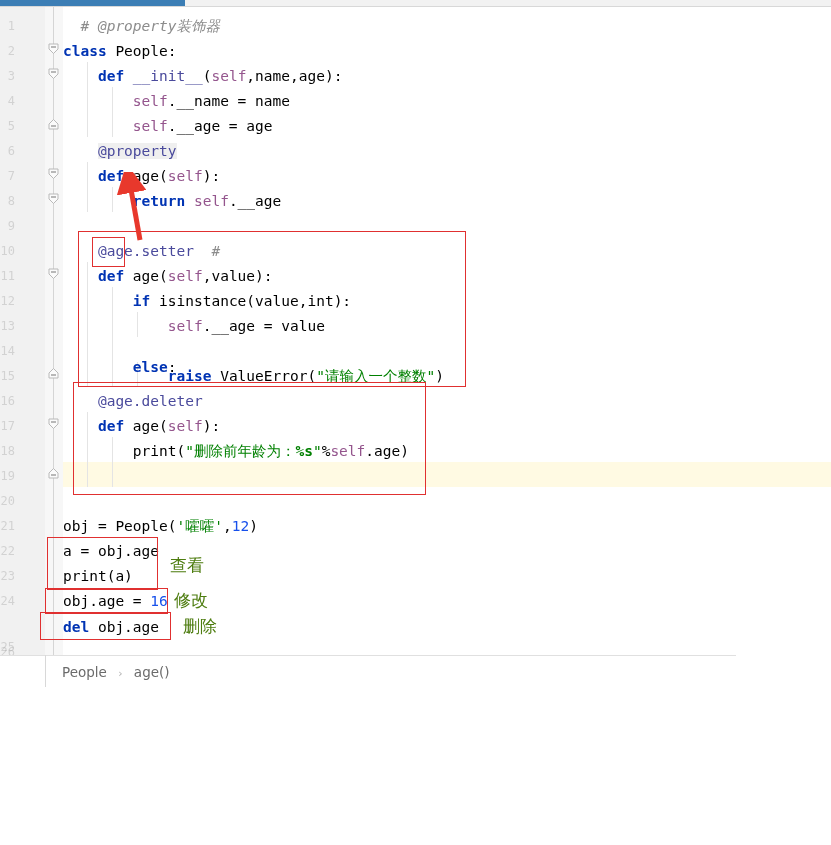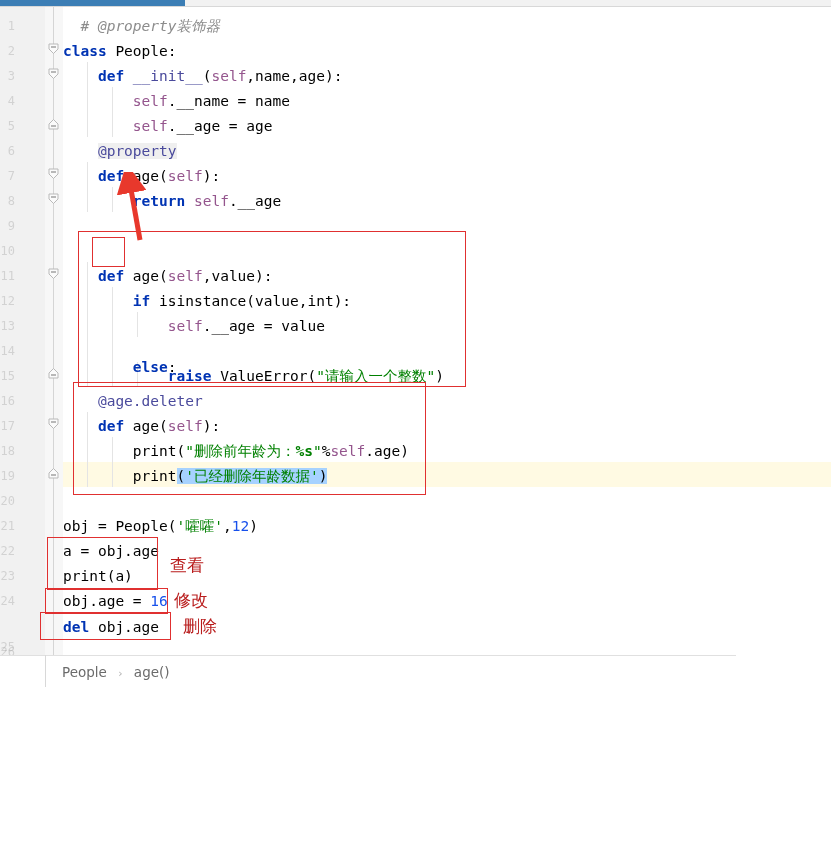--- a/index.html
+++ b/index.html
@@ -66,21 +66,21 @@
   .plain{color:#000000;}
   .sel{background:#a6d2ff;}
   .decu-bg{background:#efefef;}
 
   
   .rbox{
     position:absolute;border:1px solid #e03030;box-sizing:border-box;
     pointer-events:none;
   }
   .rlabel{
-    position:absolute;color:#b91c1c;font-size:17px;
+    position:absolute;color:#4d7c0f;font-size:17px;
     font-family:"DejaVu Sans","Liberation Sans",sans-serif;
     white-space:nowrap;
   }
   #arrow{position:absolute;left:110px;top:165px;pointer-events:none;}
 
   
   #breadcrumb{
     position:absolute;left:0;top:655px;width:736px;height:32px;
     background:#ffffff;border-top:1px solid #e0e0e0;border-bottom:1px solid #d4d4d4;
   }
@@ -206,29 +206,29 @@
     <div class="indentguide" style="left:49px;top:430px;height:50px;"></div>
 
     <div class="cline" style="top:7px;"><span class="cmt">  # @property装饰器</span></div>
     <div class="cline" style="top:32px;"><span class="kw">class</span><span class="plain"> People:</span></div>
     <div class="cline" style="top:57px;"><span class="plain">    </span><span class="kw">def</span><span class="plain"> </span><span class="decu">__init__</span><span class="plain">(</span><span class="self">self</span><span class="plain">,name,age):</span></div>
     <div class="cline" style="top:82px;"><span class="plain">        </span><span class="self">self</span><span class="plain">.__name = name</span></div>
     <div class="cline" style="top:107px;"><span class="plain">        </span><span class="self">self</span><span class="plain">.__age = age</span></div>
     <div class="cline" style="top:132px;"><span class="plain">    </span><span class="decu decu-bg">@property</span></div>
     <div class="cline" style="top:157px;"><span class="plain">    </span><span class="kw">def</span><span class="plain"> age(</span><span class="self">self</span><span class="plain">):</span></div>
     <div class="cline" style="top:182px;"><span class="plain">        </span><span class="kw">return</span><span class="plain"> </span><span class="self">self</span><span class="plain">.__age</span></div>
+    <div class="cline" style="top:232px;"><span class="plain">    </span><span class="decu">@age.setter</span><span class="plain">  </span><span class="cmt">#</span></div>
     <div class="cline" style="top:257px;"><span class="plain">    </span><span class="kw">def</span><span class="plain"> age(</span><span class="self">self</span><span class="plain">,value):</span></div>
     <div class="cline" style="top:282px;"><span class="plain">        </span><span class="kw">if</span><span class="plain"> isinstance(value,int):</span></div>
     <div class="cline" style="top:307px;"><span class="plain">            </span><span class="self">self</span><span class="plain">.__age = value</span></div>
     <div class="cline" style="top:348px;"><span class="plain">        </span><span class="kw">else</span><span class="plain">:</span></div>
     <div class="cline" style="top:357px;"><span class="plain">            </span><span class="kw">raise</span><span class="plain"> ValueError(</span><span class="str">"请输入一个整数"</span><span class="plain">)</span></div>
     <div class="cline" style="top:382px;"><span class="plain">    </span><span class="decu">@age.deleter</span></div>
     <div class="cline" style="top:407px;"><span class="plain">    </span><span class="kw">def</span><span class="plain"> age(</span><span class="self">self</span><span class="plain">):</span></div>
     <div class="cline" style="top:432px;"><span class="plain">        print(</span><span class="str">"删除前年龄为：</span><span class="str" style="font-weight:bold;">%s</span><span class="str">"</span><span class="plain">%</span><span class="self">self</span><span class="plain">.age)</span></div>
-    <div class="cline" style="top:457px;"><span class="plain">        print</span><span class="sel">(</span><span class="str sel">'已经删除年龄数据'</span><span class="sel">)</span></div>
     <div class="cline" style="top:507px;"><span class="plain">obj = People(</span><span class="str">'嚯嚯'</span><span class="plain">,</span><span class="num">12</span><span class="plain">)</span></div>
     <div class="cline" style="top:532px;"><span class="plain">a = obj.age</span></div>
     <div class="cline" style="top:557px;"><span class="plain">print(a)</span></div>
     <div class="cline" style="top:582px;"><span class="plain">obj.age = </span><span class="num">16</span></div>
     <div class="cline" style="top:608px;"><span class="kw">del</span><span class="plain"> obj.age</span></div>
   </div>
 
   <div class="rbox" style="left:78px;top:224px;width:388px;height:156px;"></div>
   <div class="rbox" style="left:92px;top:230px;width:33px;height:30px;"></div>
   <div class="rbox" style="left:73px;top:375px;width:353px;height:113px;"></div>

